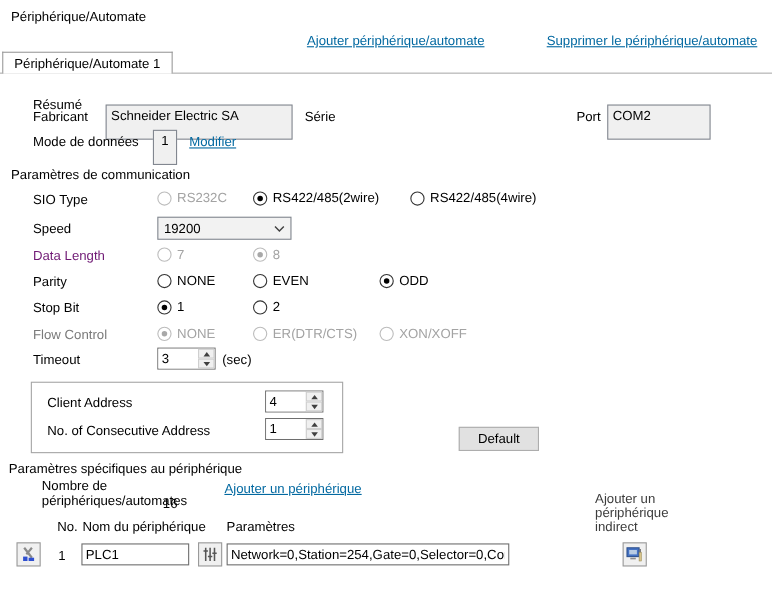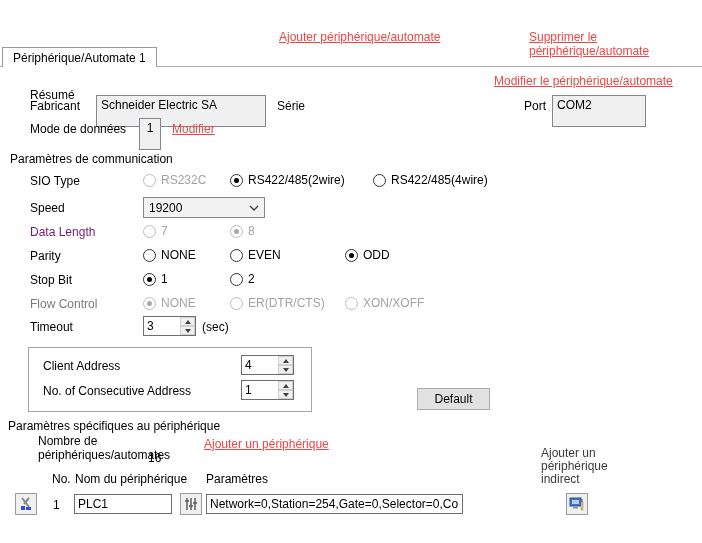--- a/index.html
+++ b/index.html
@@ -1,19 +1,19 @@
 <!DOCTYPE html>
 <html><head>
 <meta charset="utf-8">
 <style>
   html,body{margin:0;padding:0;}
   body{font-family:"Liberation Sans",sans-serif;font-size:12px;color:#000;background:#fff;}
   #page{position:relative;width:702px;height:543px;background:#ffffff;overflow:hidden;}
   .abs{position:absolute;}
-  .link{color:#ef4444;text-decoration:underline;cursor:pointer;}
+  .link{color:#0369a1;text-decoration:underline;cursor:pointer;}
   .ro-field{background:#f0f0f0;border:1px solid #828790;height:32px;line-height:18px;padding:0 4px;box-sizing:border-box;overflow:hidden;white-space:nowrap;}
   .txt-input{background:#fff;border:1px solid #6e6e6e;height:20px;box-sizing:border-box;font:12px "Liberation Sans",sans-serif;padding:0 3px;outline:none;}
   .radio-item{position:absolute;display:flex;align-items:center;gap:5px;height:20px;}
   .radio{width:13px;height:13px;border:1px solid #333;border-radius:50%;background:#fff;position:relative;box-sizing:border-box;flex:0 0 auto;}
   .radio.selected::after{content:"";position:absolute;left:3px;top:3px;width:5px;height:5px;border-radius:50%;background:#000;}
   .radio.disabled{border-color:#bcbcbc;}
   .radio.disabled.selected::after{background:#a8a8a8;}
   .dis-text{color:#a3a3a3;}
   .combo{background:#f2f2f2;border:1px solid #828790;height:21px;display:flex;align-items:center;justify-content:space-between;box-sizing:border-box;padding:0 5px;cursor:default;}
   .spin{display:flex;border:1px solid #6e6e6e;background:#fff;box-sizing:border-box;height:20px;}
@@ -28,31 +28,31 @@
   .btn{background:#e1e1e1;border:1px solid #adadad;font:12px "Liberation Sans",sans-serif;display:flex;align-items:center;justify-content:center;box-sizing:border-box;cursor:pointer;}
   .icon-btn{background:#f0f0f0;border:1px solid #9a9a9a;width:22px;height:22px;display:flex;align-items:center;justify-content:center;box-sizing:border-box;padding:0;cursor:pointer;}
   .col-head{color:#000;}
   .small3{line-height:13px;color:#3c3c3c;}
 </style>
 </head>
 <body>
 
 <div id="page">
 
+  <div class="abs" style="left:10px;top:8px;">Périphérique/Automate</div>
 
   <span class="abs link" style="left:279px;top:30px;">Ajouter périphérique/automate</span>
-  <span class="abs link" style="left:497px;top:30px;margin-left:32px;">Supprimer le périphérique/automate</span>
+  <span class="abs link" style="left:497px;top:30px;">Supprimer le périphérique/automate</span>
 
   <div class="tab">
     <span>Périphérique/Automate 1</span>
   </div>
   <div class="tab-line"></div>
 
   <div class="abs" style="left:30px;top:88px;">Résumé</div>
-  <span class="abs link" style="left:494px;top:74px;">Modifier le périphérique/automate</span>
 
   <div class="abs" style="left:30px;top:99px;">Fabricant</div>
   <div class="abs ro-field" style="left:96px;top:95px;width:170px;">Schneider Electric SA</div>
   <div class="abs" style="left:277px;top:99px;">Série</div>
   <div class="abs" style="left:524px;top:99px;">Port</div>
   <div class="abs ro-field" style="left:552px;top:95px;width:94px;">COM2</div>
 
   <div class="abs" style="left:30px;top:122px;">Mode de données</div>
   <div class="abs ro-field" style="left:139px;top:118px;width:22px;text-align:center;">1</div>
   <span class="abs link" style="left:172px;top:122px;">Modifier</span>

